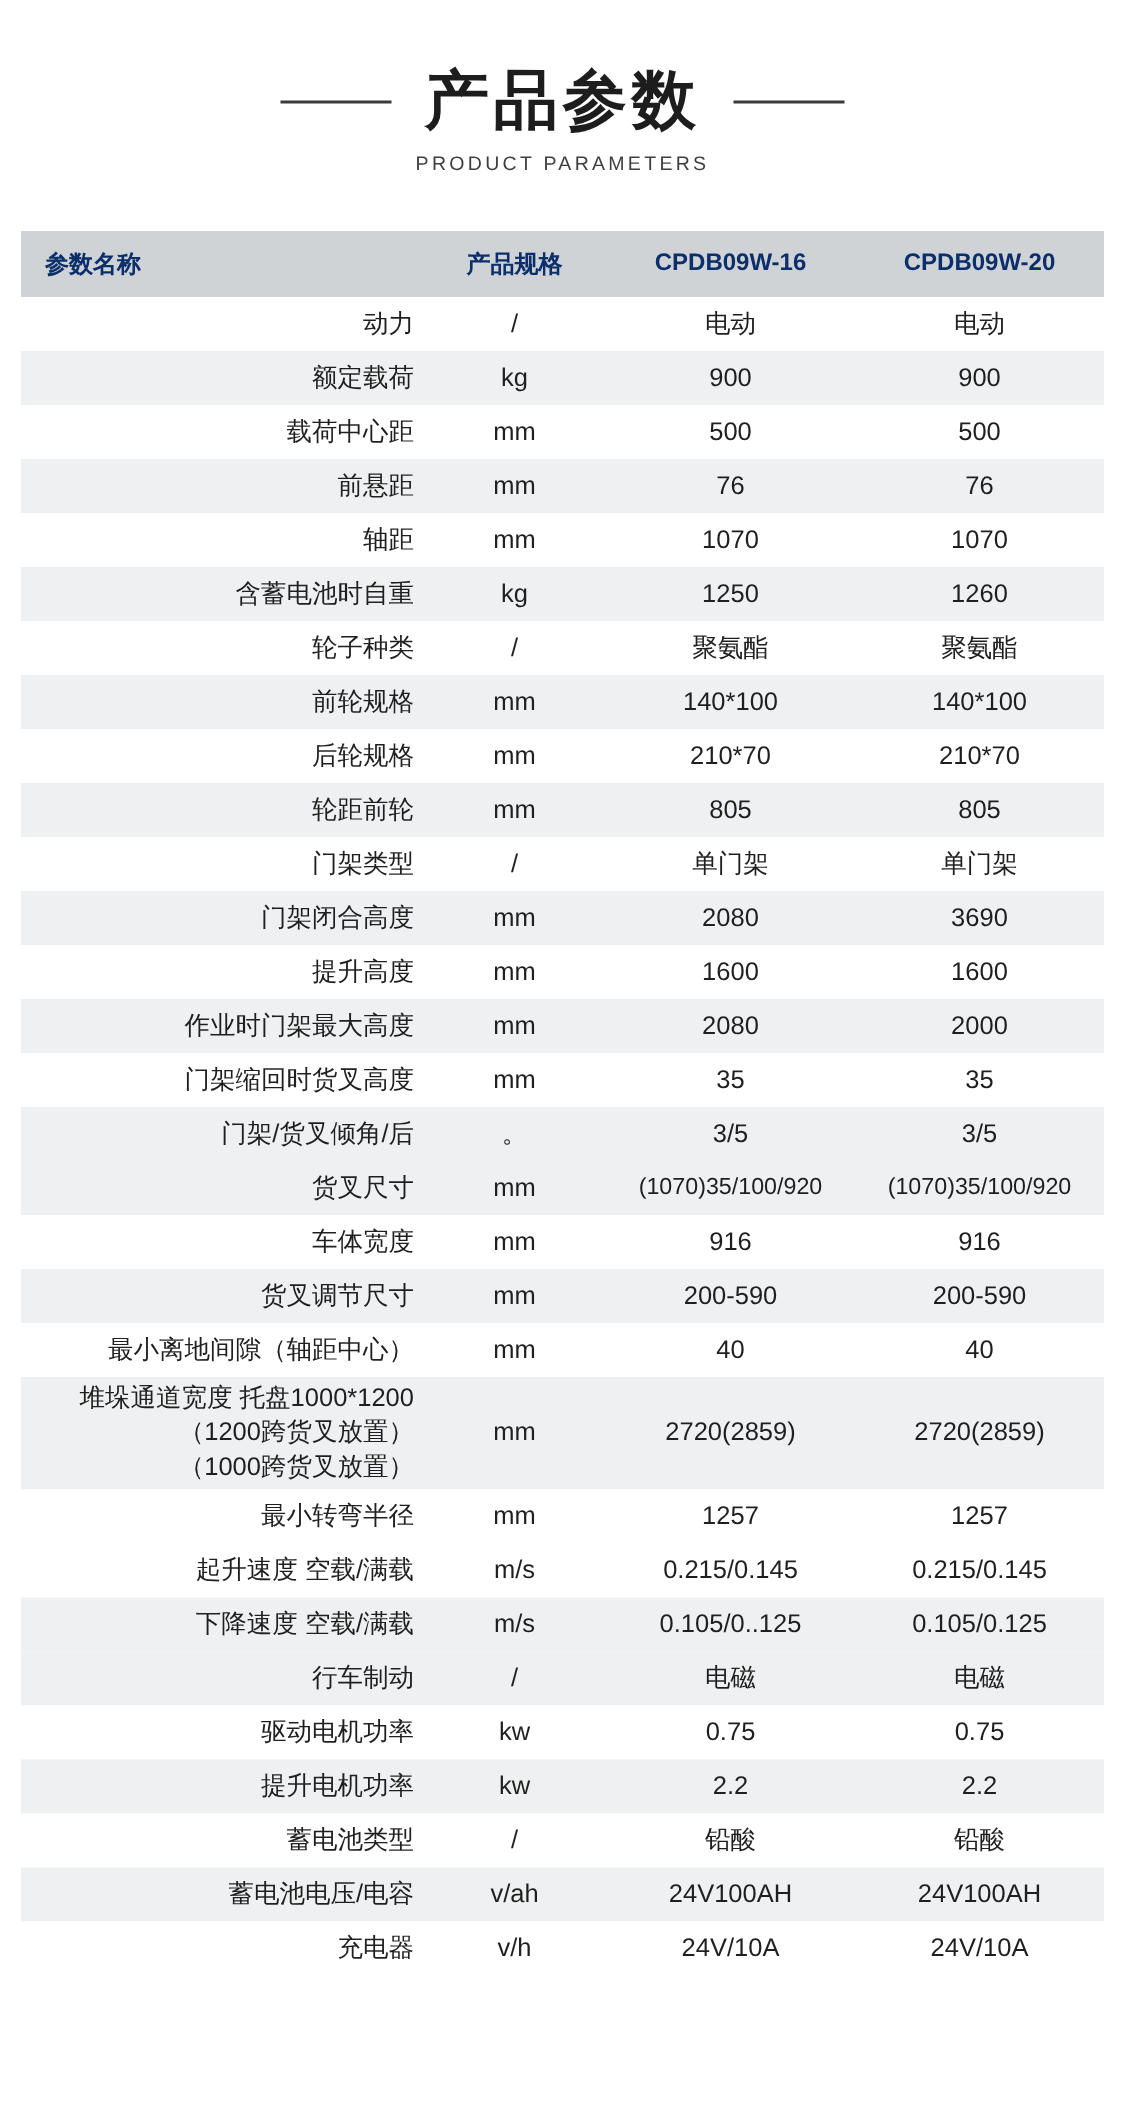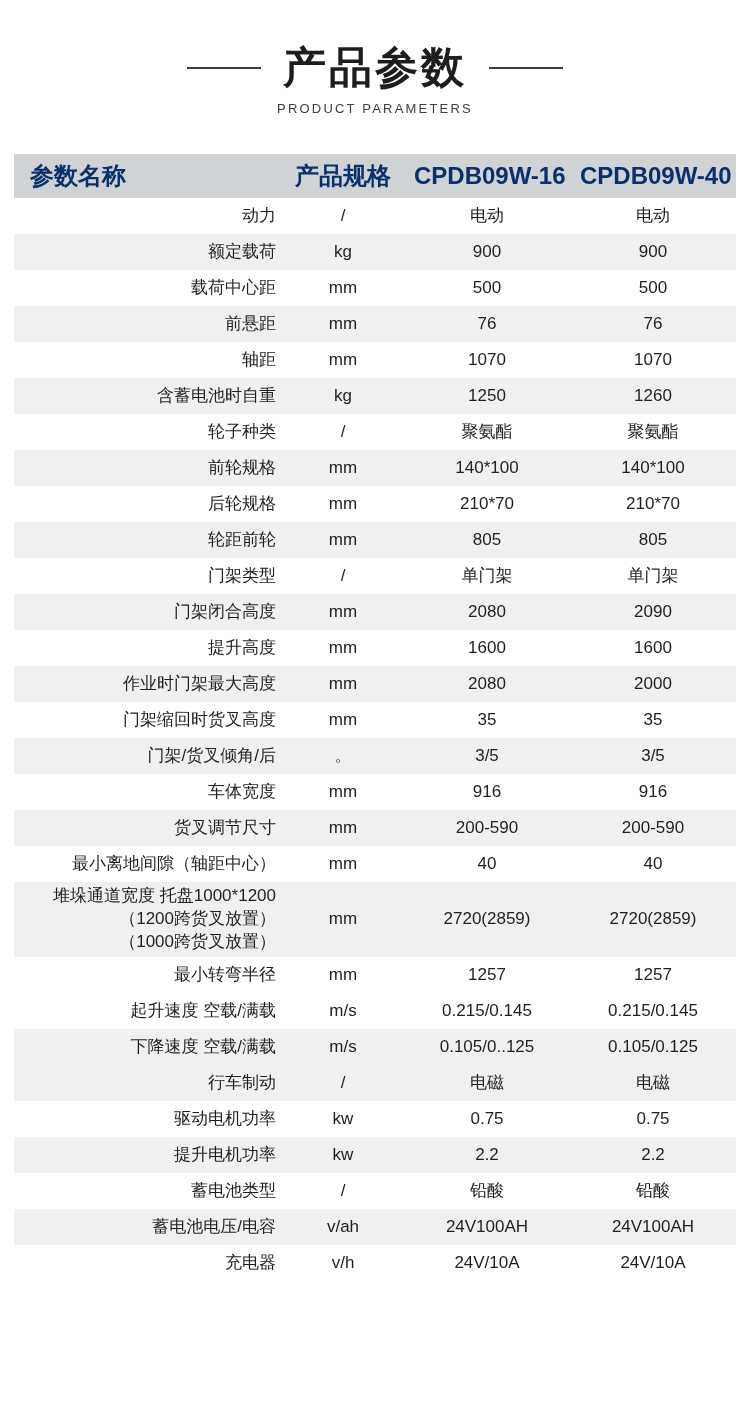--- a/index.html
+++ b/index.html
@@ -61,21 +61,21 @@
     table-layout: fixed;
   }
   table.spec col.c-name  { width: 268px; }
   table.spec col.c-unit  { width: 122px; }
   table.spec col.c-v1    { width: 166px; }
   table.spec col.c-v2    { width: 166px; }
 
   table.spec thead th {
     background: #cfd3d6;
     color: #0b2f6b;
-    font-size: 24px;
+    font-size: 16px;
     font-weight: bold;
     height: 44px;
     padding: 0 10px;
     text-align: center;
     white-space: nowrap;
   }
   table.spec thead th.th-name {
     text-align: left;
     padding-left: 16px;
   }
@@ -126,21 +126,21 @@
         <col class="c-name">
           <col class="c-unit">
           <col class="c-v1">
           <col class="c-v2">
       </colgroup>
       <thead>
         <tr>
           <th class="th-name">参数名称</th>
           <th>产品规格</th>
           <th>CPDB09W-16</th>
-          <th>CPDB09W-40</th>
+          <th>CPDB09W-20</th>
         </tr>
       </thead>
       <tbody id="spec-body">
           <tr class="odd">
             <td class="name">动力</td>
             <td class="">/</td>
             <td class="">电动</td>
             <td class="">电动</td>
           </tr>
           <tr class="even">
@@ -200,21 +200,21 @@
           <tr class="odd">
             <td class="name">门架类型</td>
             <td class="">/</td>
             <td class="">单门架</td>
             <td class="">单门架</td>
           </tr>
           <tr class="even">
             <td class="name">门架闭合高度</td>
             <td class="">mm</td>
             <td class="">2080</td>
-            <td class="">2090</td>
+            <td class="">3690</td>
           </tr>
           <tr class="odd">
             <td class="name">提升高度</td>
             <td class="">mm</td>
             <td class="">1600</td>
             <td class="">1600</td>
           </tr>
           <tr class="even">
             <td class="name">作业时门架最大高度</td>
             <td class="">mm</td>
@@ -226,20 +226,26 @@
             <td class="">mm</td>
             <td class="">35</td>
             <td class="">35</td>
           </tr>
           <tr class="even">
             <td class="name">门架/货叉倾角/后</td>
             <td class="">。</td>
             <td class="">3/5</td>
             <td class="">3/5</td>
           </tr>
+          <tr class="even">
+            <td class="name">货叉尺寸</td>
+            <td class="">mm</td>
+            <td class="small">(1070)35/100/920</td>
+            <td class="small">(1070)35/100/920</td>
+          </tr>
           <tr class="odd">
             <td class="name">车体宽度</td>
             <td class="">mm</td>
             <td class="">916</td>
             <td class="">916</td>
           </tr>
           <tr class="even">
             <td class="name">货叉调节尺寸</td>
             <td class="">mm</td>
             <td class="">200-590</td>

